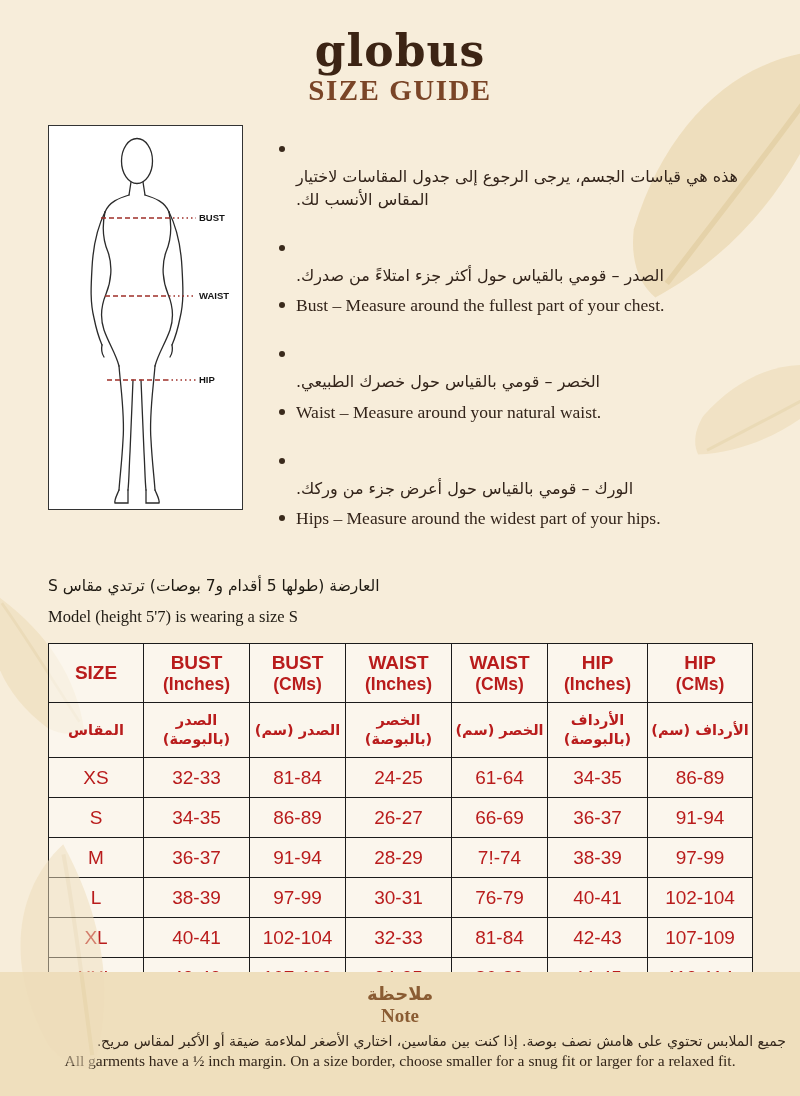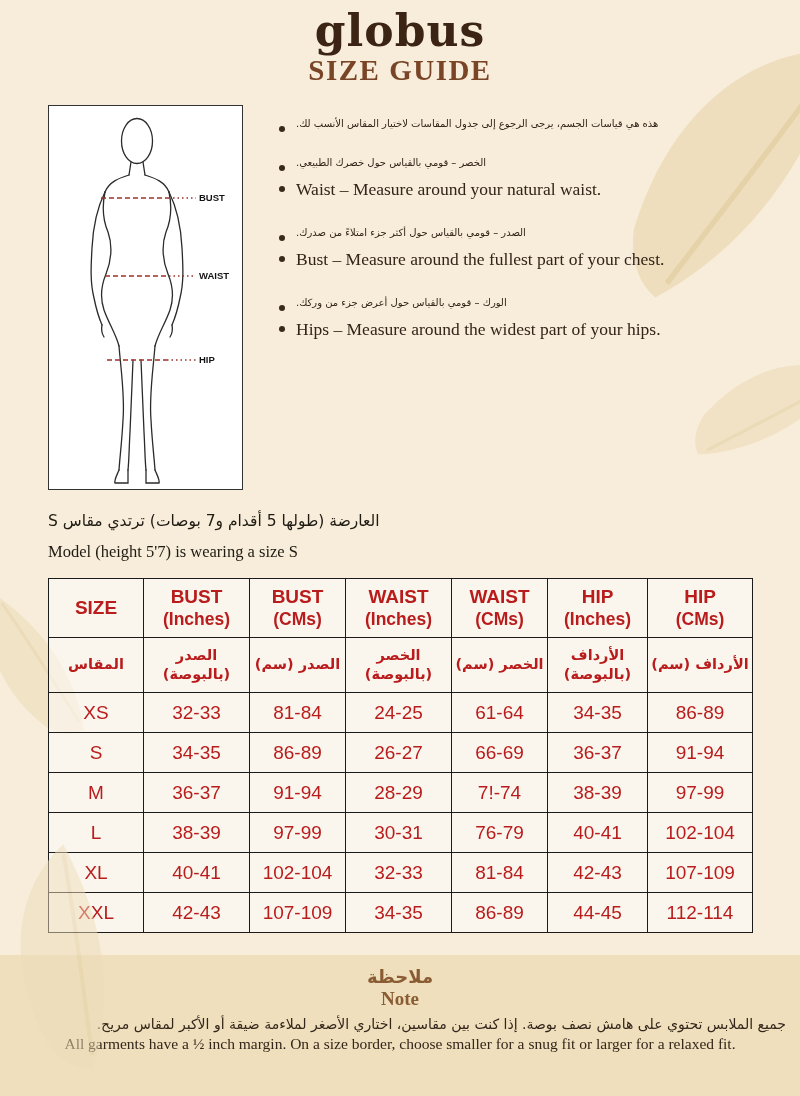--- a/index.html
+++ b/index.html
@@ -17,21 +17,21 @@
   .leaf { position:absolute; z-index:0; }
   .leaf path.blade { fill:#eeddba; }
   .leaf path.vein { fill:none; stroke:#e4d0a4; stroke-width:2.5; }
   .leaf-tr { top:-30px; right:-36px; width:220px; transform:rotate(205deg); opacity:.9; }
   .leaf-r  { top:300px; right:-28px; width:120px; transform:rotate(230deg); opacity:.65; }
   .leaf-l  { top:580px; left:-32px; width:112px; transform:rotate(135deg); opacity:.6; }
   .leaf-bl { bottom:14px; left:-28px; width:160px; transform:rotate(160deg); opacity:.5; z-index:2; }
 
   .layer { position:relative; z-index:1; }
 
-  header { text-align:center; padding-top:8px; }
+  header { text-align:center; padding-top:28px; }
   .brand {
     font-family:"DejaVu Serif",serif;
     font-size:44px; font-weight:700; color:#3c2414;
     letter-spacing:1px; line-height:1.05;
   }
   .title {
     font-size:29px; font-weight:700; color:#7a4527;
     letter-spacing:1.5px; 
     font-family:"Liberation Serif",serif;
   }
@@ -41,21 +41,21 @@
     width:195px; height:385px; background:#ffffff;
     border:1.5px solid #333; flex:none;
   }
   .figure-box svg { display:block; width:100%; height:100%; }
 
   .bullets { flex:1; padding-top:12px; }
   .bullet-group { margin-bottom:24px; }
   .bullet-line { display:flex; gap:11px; margin-bottom:6px; line-height:1.42; }
   .bullet-dot { width:6px; height:6px; background:#3a2a1c; border-radius:50%; margin-top:9px; flex:none; }
   .bullet-line .txt { flex:1; }
-  .txt.ar { direction:rtl; text-align:left; font-family:"DejaVu Sans",sans-serif; font-size:10px; color:#33241a; }
+  .txt.ar { direction:rtl; text-align:left; font-family:"DejaVu Sans",sans-serif; font-size:16px; color:#33241a;margin-top:29px; }
   .txt.en { font-family:"Liberation Serif",serif; font-size:17.5px; color:#33241a; }
 
   .model-note { padding:22px 48px 0; }
   .model-note .m-ar { direction:rtl; text-align:left; font-family:"DejaVu Sans",sans-serif; font-size:15.5px; color:#1f1a12; margin-bottom:12px; }
   .model-note .m-en { font-family:"Liberation Serif",serif; font-size:16.5px; color:#1f1a12; }
 
   table.size-table {
     margin:16px 48px 0; width:704px; table-layout:fixed;
     border-collapse:collapse; background:rgba(255,255,255,.5);
     font-family:"Liberation Sans",sans-serif; color:#b91c1c;
@@ -63,21 +63,21 @@
   .size-table th, .size-table td {
     border:1.4px solid #1b1b1b; text-align:center; vertical-align:middle; padding:2px;
   }
   tr.h-en th { height:59px; font-size:19px; font-weight:700; line-height:1.25; }
   tr.h-en .l2 { font-size:17.5px; display:block; }
   tr.h-ar th { height:55px; font-size:14.5px; font-weight:700; direction:rtl; font-family:"DejaVu Sans",sans-serif; line-height:1.35; }
   tbody td { height:40px; font-size:19px; }
   tbody td.size { font-weight:400; }
 
   footer.note-band {
-    position:absolute; left:0; right:0; bottom:0; height:141px;
+    position:absolute; left:0; right:0; bottom:0; height:124px;
     background:#efdfbd; text-align:center; padding-top:11px; z-index:1;
   }
   .note-ar-title { font-family:"DejaVu Sans",sans-serif; font-weight:700; font-size:18px; color:#8a5c33; }
   .note-en-title { font-family:"Liberation Serif",serif; font-weight:700; font-size:19px; color:#8a5c33; margin-top:1px; }
   .note-ar-text { direction:rtl; font-family:"DejaVu Sans",sans-serif; font-size:14px; color:#33261a; margin-top:6px; padding:0 14px;text-align:right; }
   .note-en-text { font-family:"Liberation Serif",serif; font-size:15.5px; color:#33261a; margin-top:3px; padding:0 14px; }
 </style>
 </head>
 <body>
 
@@ -145,35 +145,35 @@
       <div class="bullets">
         <div class="bullet-group">
           <div class="bullet-line">
               <span class="bullet-dot"></span>
               <span class="txt ar">هذه هي قياسات الجسم، يرجى الرجوع إلى جدول المقاسات لاختيار المقاس الأنسب لك.</span>
             </div>
         </div>
         <div class="bullet-group">
           <div class="bullet-line">
               <span class="bullet-dot"></span>
+              <span class="txt ar">الصدر – قومي بالقياس حول أكثر جزء امتلاءً من صدرك.</span>
+            </div>
+          <div class="bullet-line">
+              <span class="bullet-dot"></span>
+              <span class="txt en">Bust – Measure around the fullest part of your chest.</span>
+            </div>
+        </div>
+        <div class="bullet-group">
+          <div class="bullet-line">
+              <span class="bullet-dot"></span>
               <span class="txt ar">الخصر – قومي بالقياس حول خصرك الطبيعي.</span>
             </div>
           <div class="bullet-line">
               <span class="bullet-dot"></span>
               <span class="txt en">Waist – Measure around your natural waist.</span>
-            </div>
-        </div>
-        <div class="bullet-group">
-          <div class="bullet-line">
-              <span class="bullet-dot"></span>
-              <span class="txt ar">الصدر – قومي بالقياس حول أكثر جزء امتلاءً من صدرك.</span>
-            </div>
-          <div class="bullet-line">
-              <span class="bullet-dot"></span>
-              <span class="txt en">Bust – Measure around the fullest part of your chest.</span>
             </div>
         </div>
         <div class="bullet-group">
           <div class="bullet-line">
               <span class="bullet-dot"></span>
               <span class="txt ar">الورك – قومي بالقياس حول أعرض جزء من وركك.</span>
             </div>
           <div class="bullet-line">
               <span class="bullet-dot"></span>
               <span class="txt en">Hips – Measure around the widest part of your hips.</span>

